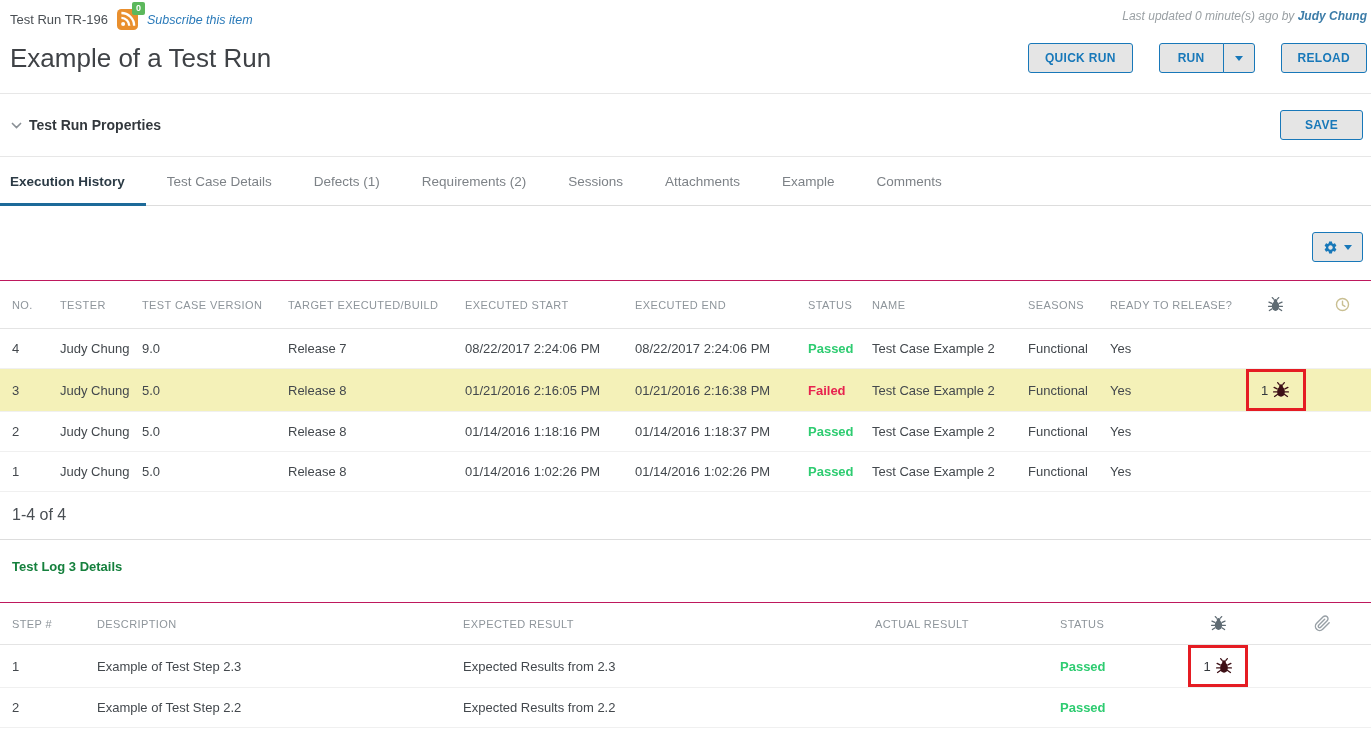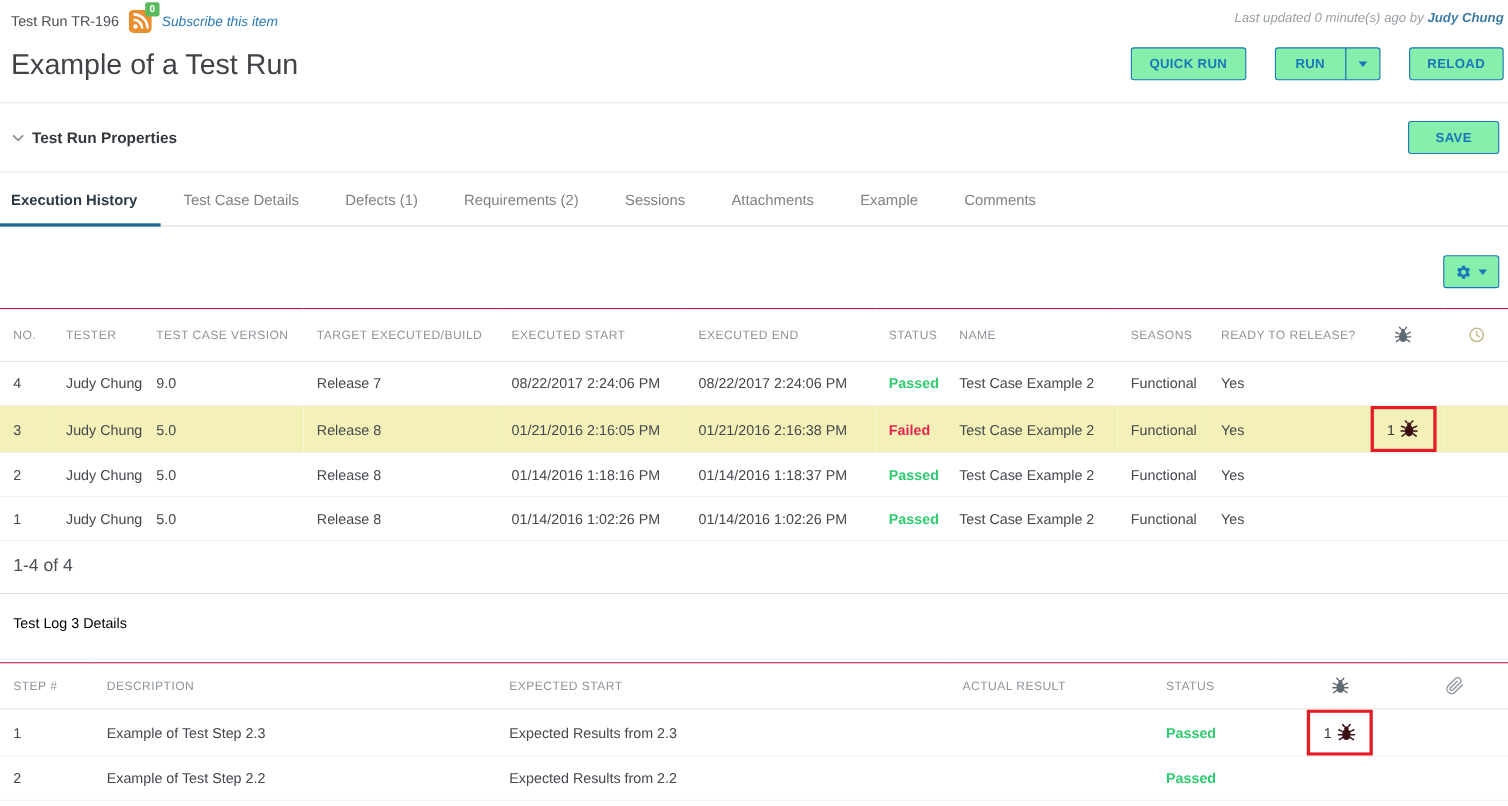--- a/index.html
+++ b/index.html
@@ -20,21 +20,21 @@
   .updated-user { font-weight:bold; color:#3c7ca8; cursor:pointer; }
 
   
   .title-row { display:flex; justify-content:space-between; align-items:center; padding:6px 4px 12px 10px; }
   .page-title { margin:0; font-size:26px; font-weight:400; color:#3f4246; line-height:34px; }
   .title-actions { display:flex; align-items:center; gap:26px; }
 
   .btn {
     display:inline-flex; align-items:center; justify-content:center; gap:6px;
     height:30px; padding:0 16px; border:1px solid #1878b9; border-radius:3px;
-    background:#86efac; color:#1878b9; font-weight:bold; font-size:12px;
+    background:#e5e5e5; color:#1878b9; font-weight:bold; font-size:12px;
     letter-spacing:.3px; cursor:pointer; font-family:inherit; box-sizing:border-box;
   }
   .split { display:inline-flex; }
   .split .btn-main { border-radius:3px 0 0 3px; padding:0 18px; }
   .split .btn-caret { border-radius:0 3px 3px 0; margin-left:-1px; padding:0 11px; }
   .caret { width:0; height:0; border-left:4px solid transparent; border-right:4px solid transparent; border-top:5px solid #1878b9; display:inline-block; }
 
   
   .props-bar { display:flex; justify-content:space-between; align-items:center; height:64px; margin-top:6px; padding:0 8px 0 10px; border-top:1px solid #e7e7e7; border-bottom:1px solid #e7e7e7; box-sizing:border-box; }
   .props-left { display:flex; align-items:center; gap:6px; cursor:pointer; }
@@ -65,21 +65,21 @@
   .st-failed { color:#e7234f; }
   .icon-col { width:17px; height:17px; vertical-align:middle; }
   .icon-bug-header { color:#5f6b73; }
   .icon-clock { color:#c9bf92; }
   .icon-clip { color:#98a0a6; }
   .bug-cell-icon { width:18px; height:18px; color:#3d1016; vertical-align:middle; }
   td.defect-td { padding:0; text-align:center; }
   .red-box { display:inline-flex; align-items:center; justify-content:center; gap:4px; border:3px solid #e51c23; min-width:60px; height:42px; box-sizing:border-box; font-size:13px; color:#33383d; }
 
   .pagination { padding:14px 12px 15px; font-size:16px; color:#4a4f54; border-bottom:1px solid #ddd; }
-  .section-title { padding:19px 12px 2px; font-size:13px; font-weight:normal; color:#000000; }
+  .section-title { padding:19px 12px 2px; font-size:13px; font-weight:bold; color:#15803d; }
   .table2 { margin-top:26px; }
   .table2 th { padding:12px; }
   .hidden-defs { position:absolute; width:0; height:0; overflow:hidden; }
 </style>
 </head>
 <body>
 
 <svg class="hidden-defs" aria-hidden="true">
   <defs>
     <symbol id="i-bug" viewBox="0 0 24 24">
@@ -281,21 +281,21 @@
         <col style="width:412px">
         <col style="width:185px">
       <col style="width:115px">
         <col style="width:110px">
         <col style="width:98px">
     </colgroup>
     <thead>
       <tr>
         <th>STEP #</th>
         <th>DESCRIPTION</th>
-        <th>EXPECTED START</th>
+        <th>EXPECTED RESULT</th>
         <th>ACTUAL RESULT</th>
         <th>STATUS</th>
         <th class="c"><svg class="icon-col icon-bug-header">
               <use href="#i-bug"></use>
             </svg></th>
         <th class="c"><svg class="icon-col icon-clip">
               <use href="#i-clip"></use>
             </svg></th>
       </tr>
     </thead>

